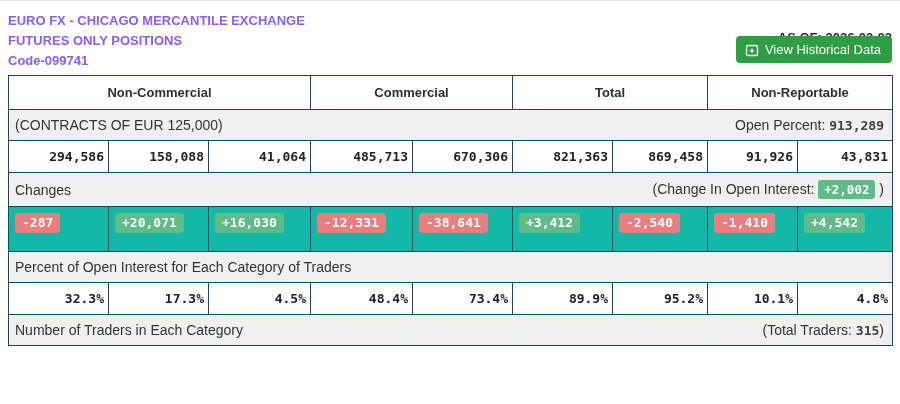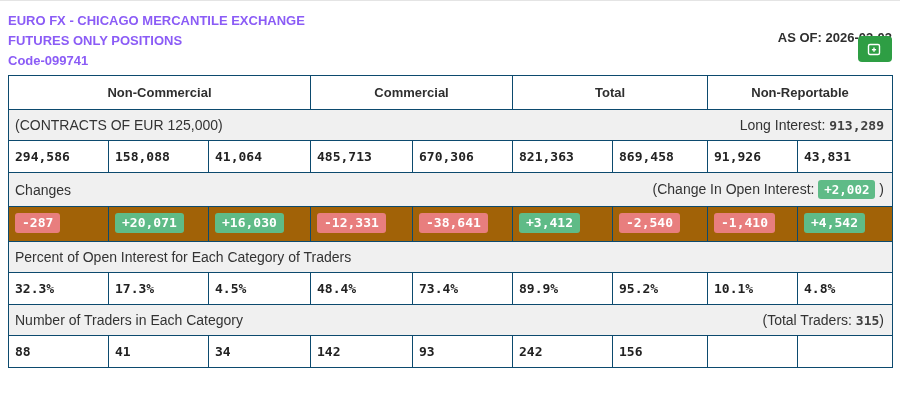--- a/index.html
+++ b/index.html
@@ -22,22 +22,22 @@
   th.group, th.sub { background:#fff; font-size:13px; font-weight:bold; color:#2f2f2f; text-align:center; }
   th.group { padding:9px 2px; }
   th.sub   { padding:7px 2px; }
 
   td.band { background:#f0f0f0; font-size:14px; font-weight:normal; color:#333; padding:7px 8px 7px 6px; }
   .band-flex { display:flex; justify-content:space-between; align-items:center; }
   .band-right { font-size:14px; color:#333; white-space:nowrap; }
   .mono-strong { font-family:"DejaVu Sans Mono", monospace; font-weight:bold; font-size:13px; color:#404040; }
 
   td.val { background:#fff; font-family:"DejaVu Sans Mono", monospace; font-weight:bold;
-           font-size:13px; color:#222; text-align:left; padding:8px 4px 8px 6px; height:30px; }
-  td.badge-cell { background:#a16207; padding:6px 4px 8px 6px; height:34px; }
+           font-size:13px; color:#222; text-align:right; padding:8px 4px 8px 6px; height:30px; }
+  td.badge-cell { background:#14b8a6; padding:6px 4px 18px 6px; height:34px; }
 
   .badge { display:inline-block; font-family:"DejaVu Sans Mono", monospace; font-weight:bold;
            font-size:13px; color:#fff; padding:2px 7px 3px 7px; border-radius:3px; }
   .badge-green { background:#5fbb87;text-align:right; }
   .badge-red   { background:#e87e7e; }
   .oi-badge { font-size:12.5px; padding:2px 6px; }
 </style>
 </head>
 <body>
 
@@ -51,20 +51,21 @@
   </div>
   <div class="asof">AS OF: 2026-03-03</div>
   <button class="hist-btn">
     <span>
       <svg width="14" height="14" viewBox="0 0 14 14">
         <rect x="1.5" y="2.5" width="11" height="10" rx="1.5" fill="none" stroke="#fff" stroke-width="1.4"></rect>
         <line x1="7" y1="5.6" x2="7" y2="9.8" stroke="#fff" stroke-width="1.4"></line>
         <line x1="4.9" y1="7.7" x2="9.1" y2="7.7" stroke="#fff" stroke-width="1.4"></line>
       </svg>
     </span>
+    <span>View Historical Data</span>
   </button>
 </div>
 
 <table>
   <colgroup>
     <col style="width:100px">
       <col style="width:100px">
       <col style="width:102px">
     <col style="width:102px">
       <col style="width:100px">
@@ -80,21 +81,21 @@
     <th class="group" colspan="2">Commercial</th>
     <th class="group" colspan="2">Total</th>
     <th class="group" colspan="2">Non-Reportable</th>
   </tr>
 
 
   <tr>
     <td class="band" colspan="9">
       <div class="band-flex">
         <span>(CONTRACTS OF EUR 125,000)</span>
-        <span class="band-right"><span>Long Interest: </span><span class="mono-strong">913,289</span></span>
+        <span class="band-right"><span>Open Percent: </span><span class="mono-strong">913,289</span></span>
       </div>
     </td>
   </tr>
 
   <tr>
     <td class="val">294,586</td>
     <td class="val">158,088</td>
     <td class="val">41,064</td>
     <td class="val">485,713</td>
     <td class="val">670,306</td>
@@ -147,25 +148,14 @@
 
   <tr>
     <td class="band" colspan="9">
       <div class="band-flex">
         <span>Number of Traders in Each Category</span>
         <span class="band-right"><span>(Total Traders: </span><span class="mono-strong">315</span><span>)</span></span>
       </div>
     </td>
   </tr>
 
-  <tr>
-    <td class="val">88</td>
-    <td class="val">41</td>
-    <td class="val">34</td>
-    <td class="val">142</td>
-    <td class="val">93</td>
-    <td class="val">242</td>
-    <td class="val">156</td>
-    <td class="val"></td>
-    <td class="val"></td>
-  </tr>
 </tbody>
   </table>
 
 </body></html>

